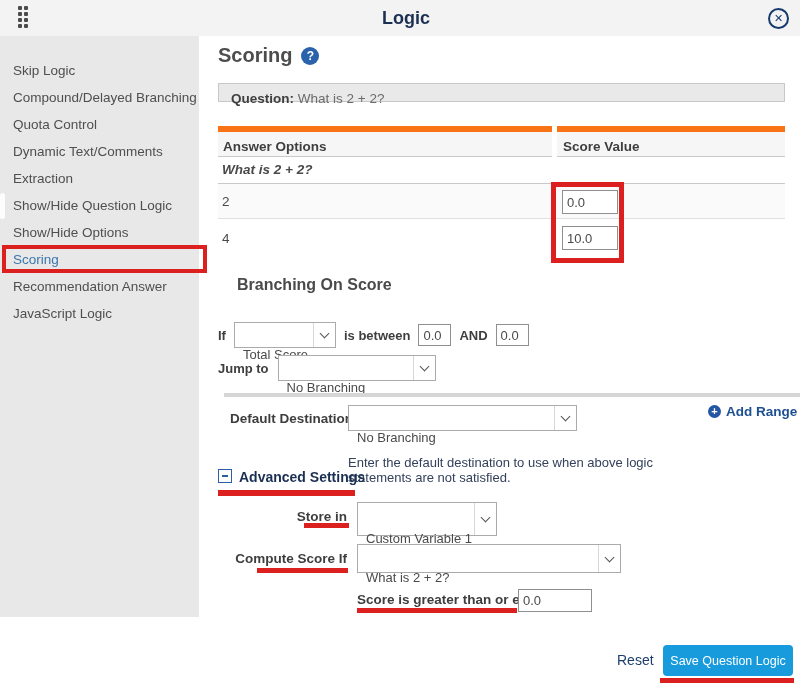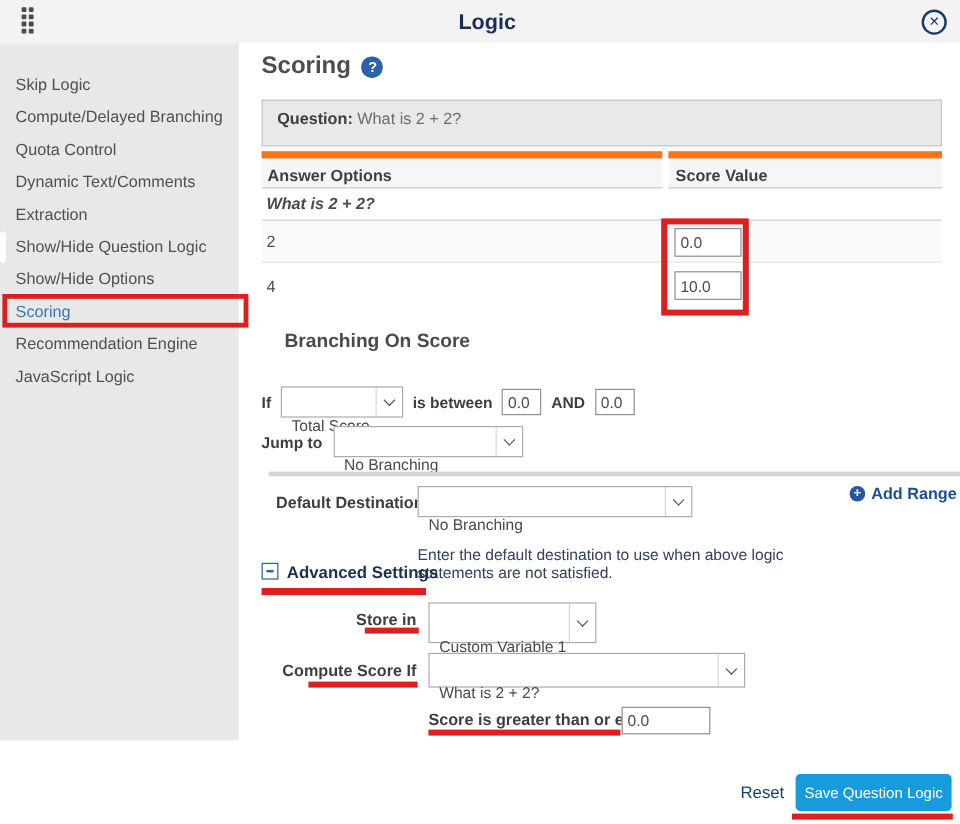--- a/index.html
+++ b/index.html
@@ -20,21 +20,21 @@
   #sb{left:0;top:36px;width:199px;height:581px;background:#e8e8e8;padding-top:21px;}
   .sb-item{height:27px;line-height:27px;padding-left:13px;font-size:13.5px;color:#4f4f4f;cursor:pointer;white-space:nowrap;}
   .sb-item.active{color:#3a76ad;}
   #sb-thumb{left:0;top:193px;width:5px;height:26px;background:#fdfdfd;border-radius:3px;}
   #ann-sb{left:2px;top:245px;width:205px;height:28px;border:4px solid #dc1f1f;}
 
   
   #h1{left:218px;top:44px;font-size:20px;font-weight:bold;color:#4d4d4d;display:flex;align-items:center;gap:9px;}
   #help{width:18px;height:18px;border-radius:50%;background:#2a62ab;color:#fff;font-size:12px;font-weight:bold;
         display:flex;align-items:center;justify-content:center;cursor:pointer;}
-  #qbox{left:218px;top:83px;width:567px;height:39px;background:#e9e9e9;border:1px solid #c8c8c8;
+  #qbox{left:218px;top:83px;width:567px;height:19px;background:#e9e9e9;border:1px solid #c8c8c8;
         line-height:29px;padding-left:12px;font-size:13.5px;}
   #qbox b{color:#3e3e3e;}  #qbox span.qt{color:#6b6b6b;}
 
   
   .thcell{top:126px;height:31px;background:#f6f6f6;border-top:6px solid #f97316;border-bottom:1px solid #c9c9c9;
           font-weight:bold;font-size:13.5px;color:#3e3e3e;line-height:29px;}
   #th1{left:218px;width:334px;padding-left:5px;}
   #th2{left:557px;width:228px;padding-left:6px;}
   #grp{left:218px;top:157px;width:567px;height:27px;border-bottom:1px solid #c9c9c9;
        font-weight:bold;font-style:italic;font-size:13.5px;color:#4a4a4a;line-height:26px;padding-left:4px;}
@@ -107,28 +107,28 @@
       <i></i>
       <i></i>
       <i></i>
       <i></i>
   </div>
   <div class="abs" id="title">Logic</div>
   <div class="abs" id="close">✕</div>
 
   <div class="abs" id="sb">
     <div class="sb-item">Skip Logic</div>
-    <div class="sb-item">Compute/Delayed Branching</div>
+    <div class="sb-item">Compound/Delayed Branching</div>
     <div class="sb-item">Quota Control</div>
     <div class="sb-item">Dynamic Text/Comments</div>
     <div class="sb-item">Extraction</div>
     <div class="sb-item">Show/Hide Question Logic</div>
     <div class="sb-item">Show/Hide Options</div>
     <div class="sb-item active">Scoring</div>
-    <div class="sb-item">Recommendation Engine</div>
+    <div class="sb-item">Recommendation Answer</div>
     <div class="sb-item">JavaScript Logic</div>
   </div>
   <div class="abs" id="sb-thumb"></div>
   <div class="abs" id="ann-sb"></div>
 
   <div class="abs" id="h1">
     <span>Scoring</span>
     <span id="help">?</span>
   </div>
 

